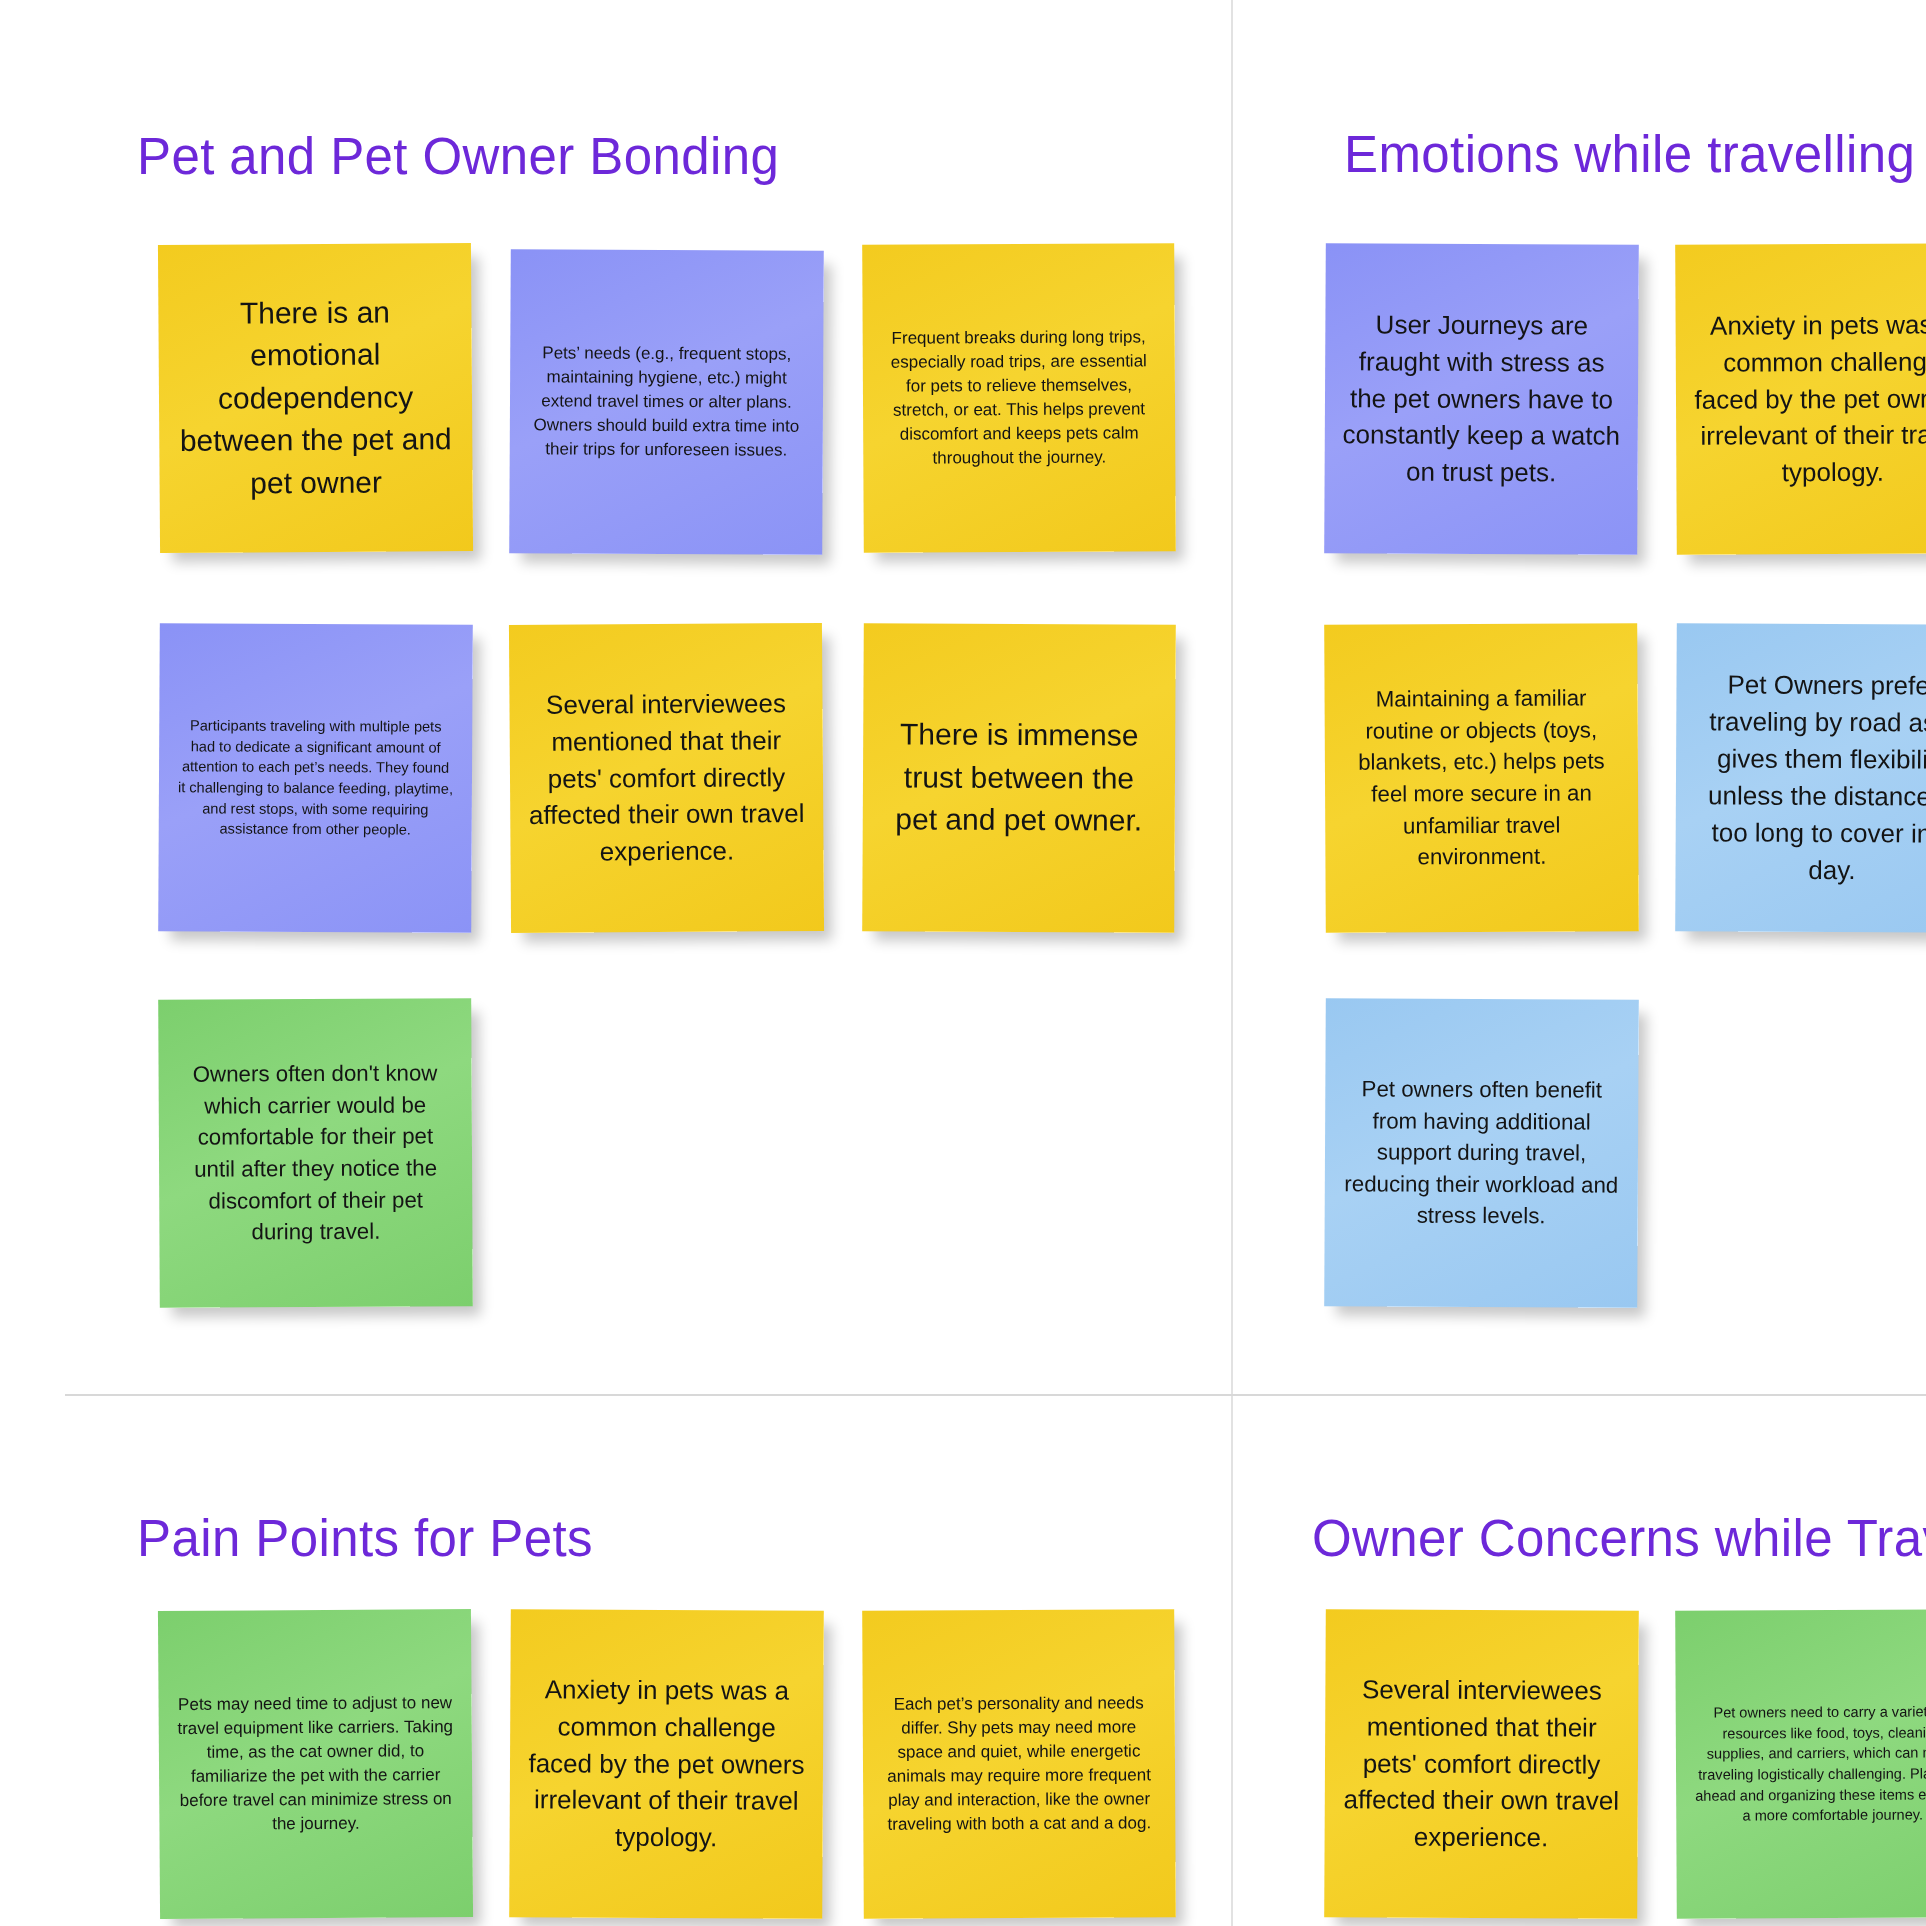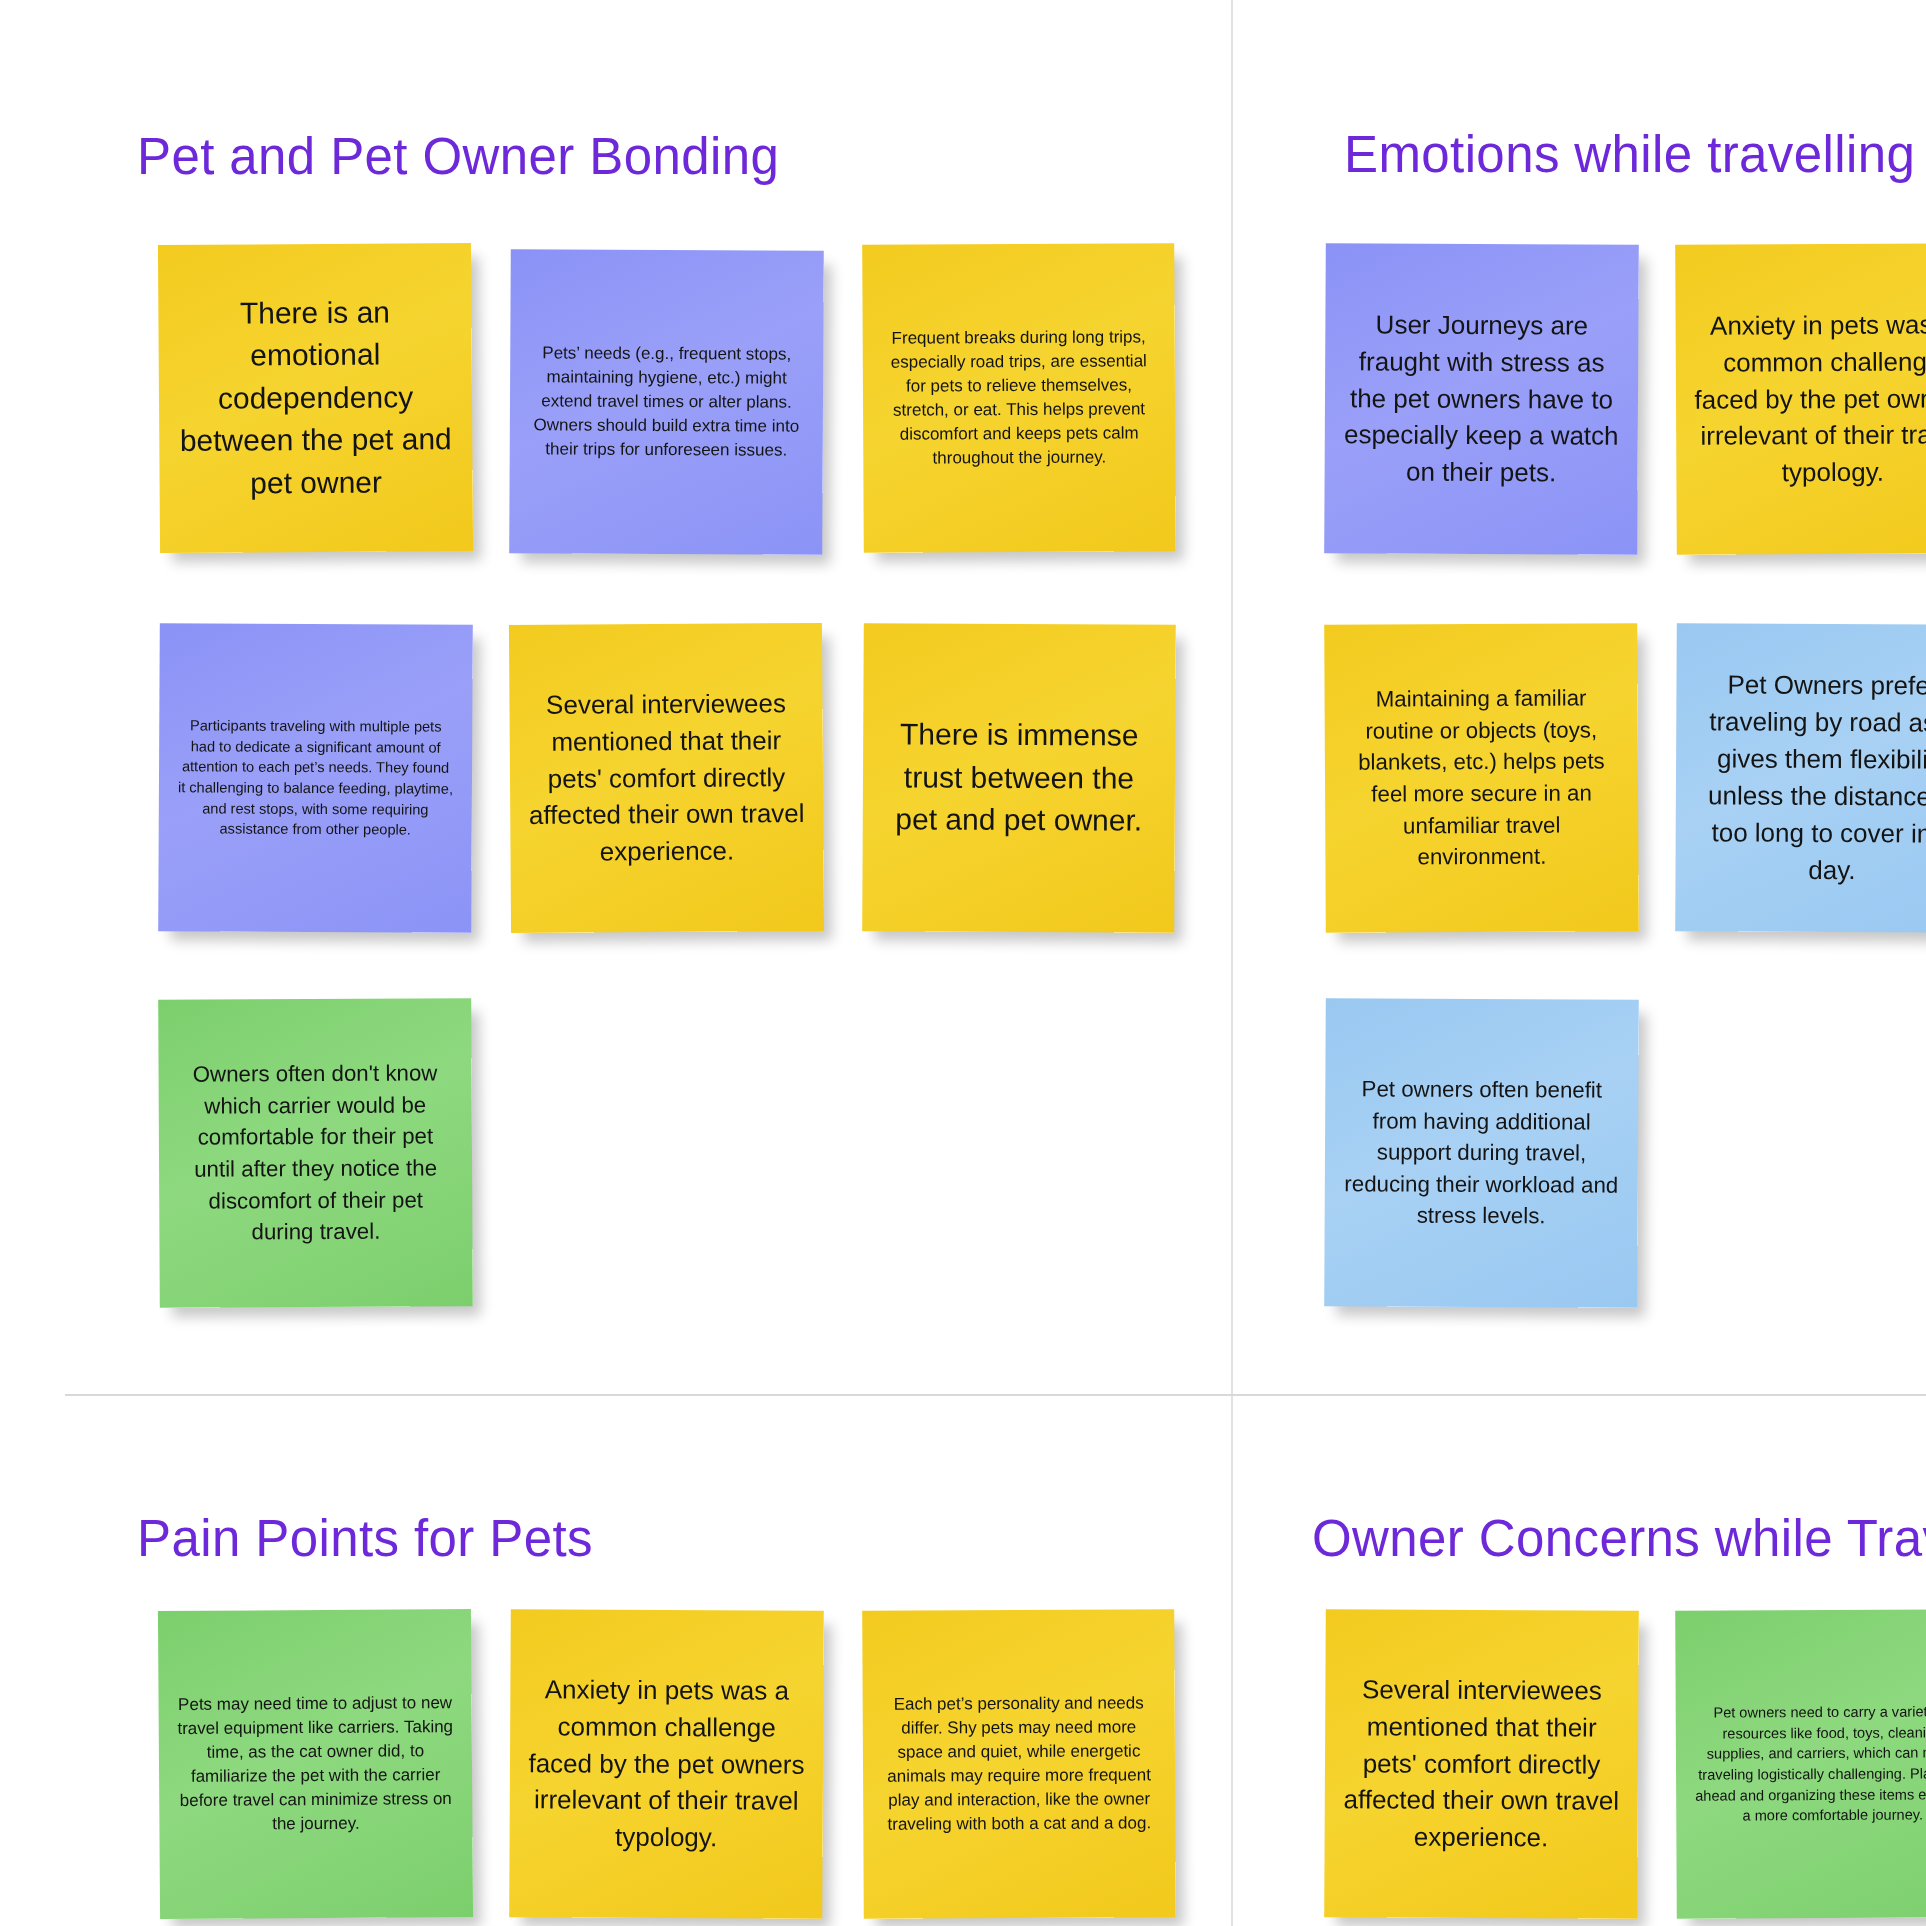--- a/index.html
+++ b/index.html
@@ -125,21 +125,21 @@
     <div class="note c-yellow fs-lg" style="left: 510px; top: 624px; width: 313px; height: 308px; transform: rotate(-0.4deg);">
       <span>Several interviewees mentioned that their pets' comfort directly affected their own travel experience.</span>
     </div>
     <div class="note c-yellow fs-xl" style="left: 863px; top: 624px; width: 312px; height: 308px; transform: rotate(0.3deg);">
       <span>There is immense trust between the pet and pet owner.</span>
     </div>
     <div class="note c-green fs-md" style="left: 159px; top: 999px; width: 313px; height: 308px; transform: rotate(-0.3deg);">
       <span>Owners often don't know which carrier would be comfortable for their pet until after they notice the discomfort of their pet during travel.</span>
     </div>
     <div class="note c-periwinkle fs-lg" style="left: 1325px; top: 244px; width: 313px; height: 310px; transform: rotate(0.3deg);">
-      <span>User Journeys are fraught with stress as the pet owners have to especially keep a watch on their pets.</span>
+      <span>User Journeys are fraught with stress as the pet owners have to constantly keep a watch on trust pets.</span>
     </div>
     <div class="note c-yellow fs-lg" style="left: 1676px; top: 244px; width: 313px; height: 310px; transform: rotate(-0.3deg);">
       <span>Anxiety in pets was a common challenge faced by the pet owners irrelevant of their travel typology.</span>
     </div>
     <div class="note c-yellow fs-md" style="left: 1325px; top: 624px; width: 313px; height: 308px; transform: rotate(-0.3deg);">
       <span>Maintaining a familiar routine or objects (toys, blankets, etc.) helps pets feel more secure in an unfamiliar travel environment.</span>
     </div>
     <div class="note c-blue fs-lg" style="left: 1676px; top: 624px; width: 313px; height: 308px; transform: rotate(0.3deg);">
       <span>Pet Owners prefer traveling by road as it gives them flexibility unless the distance is too long to cover in a day.</span>
     </div>

